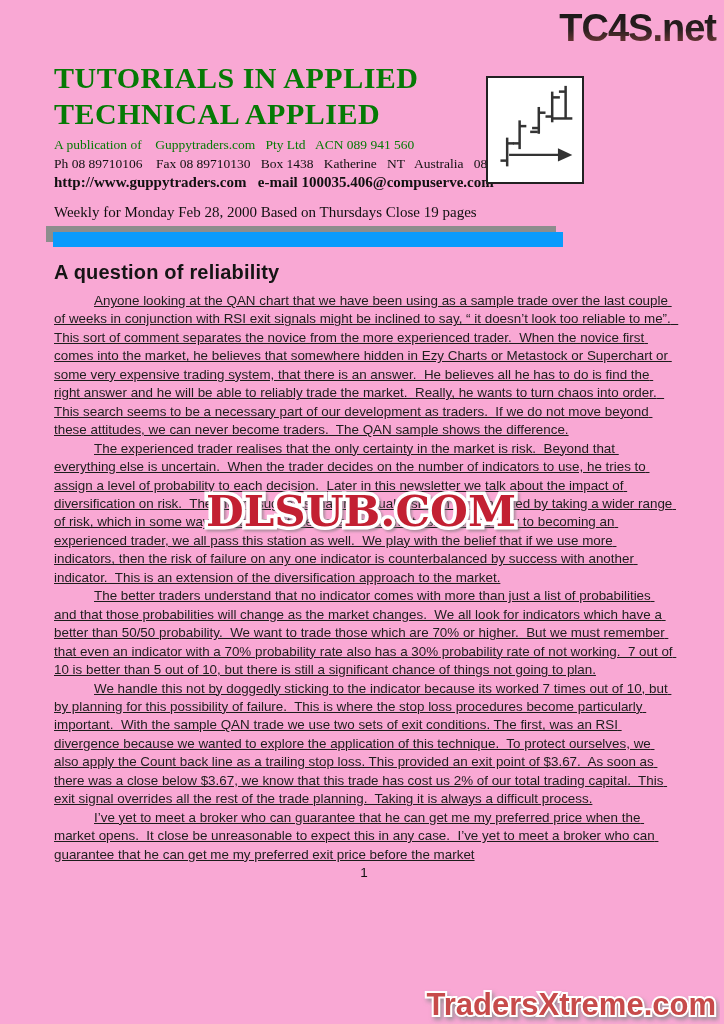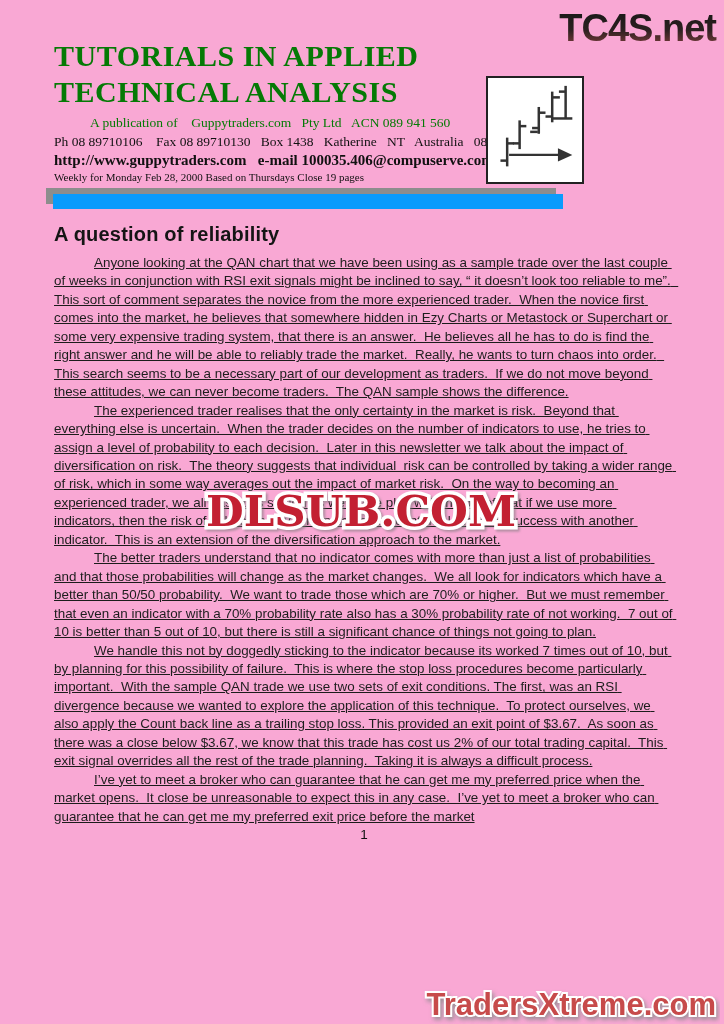--- a/index.html
+++ b/index.html
@@ -7,27 +7,27 @@
     position:relative;width:724px;height:1024px;background:#f9a8d4;
     overflow:hidden;font-family:"Liberation Sans",sans-serif;color:#1c1c1c;
   }
   .content{padding-left:54px;}
 
   
   .tc4s{position:absolute;top:4px;right:6px;width:200px;height:48px;}
 
   
   .masthead-title{
-    margin:38px 0 0 0;font-family:"Liberation Serif",serif;font-weight:bold;
+    margin:60px 0 0 0;font-family:"Liberation Serif",serif;font-weight:bold;
     font-size:30px;line-height:36px;color:#057a05;letter-spacing:.5px;
   }
-  .pub-line{margin-top:5px;font-family:"Liberation Serif",serif;font-size:13.5px;color:#057a05;white-space:pre;margin-left:36px;}
+  .pub-line{margin-top:5px;font-family:"Liberation Serif",serif;font-size:13.5px;color:#057a05;white-space:pre;}
   .phone-line{margin-top:3px;font-family:"Liberation Serif",serif;font-size:13.5px;color:#111;white-space:pre;}
   .url-line{margin-top:2px;font-family:"Liberation Serif",serif;font-weight:bold;font-size:15px;color:#111;white-space:pre;}
-  .issue-line{margin-top:2px;font-family:"Liberation Serif",serif;font-size:11px;color:#111;}
+  .issue-line{margin-top:13px;font-family:"Liberation Serif",serif;font-size:15px;color:#111;}
   .contrib-line{margin-top:2px;font-family:"Liberation Serif",serif;font-size:14.5px;color:#111;}
 
   
   .chart-box{
     position:absolute;left:486px;top:76px;width:94px;height:104px;
     border:2px solid #222;background:#fff;
   }
 
   
   .rule-wrap{position:relative;margin:5px 0 0 -8px;height:22px;width:530px;}
@@ -88,21 +88,21 @@
         <line x1="74" y1="14" x2="81" y2="14"></line>
         <line x1="67" y1="42" x2="88" y2="42"></line>
       </g>
       <polygon points="73,73 88,80 73,87" fill="#333"></polygon>
     </svg>
   </div>
 
   <div class="content">
 
     <h1 class="masthead-title"><span>TUTORIALS IN APPLIED</span><br>
-    <span>TECHNICAL ANALYSIS</span></h1>
+    <span>TECHNICAL APPLIED</span></h1>
 
     <div class="pub-line">A publication of    Guppytraders.com   Pty Ltd   ACN 089 941 560</div>
     <div class="phone-line">Ph 08 89710106    Fax 08 89710130   Box 1438   Katherine   NT   Australia   0851</div>
     <div class="url-line">http://www.guppytraders.com   e-mail 100035.406@compuserve.com</div>
 
     <div class="issue-line">Weekly for Monday Feb 28, 2000 Based on Thursdays Close 19 pages</div>
 
     <div class="rule-wrap">
       <div class="rule-shadow"></div>
       <div class="rule-blue"></div>

